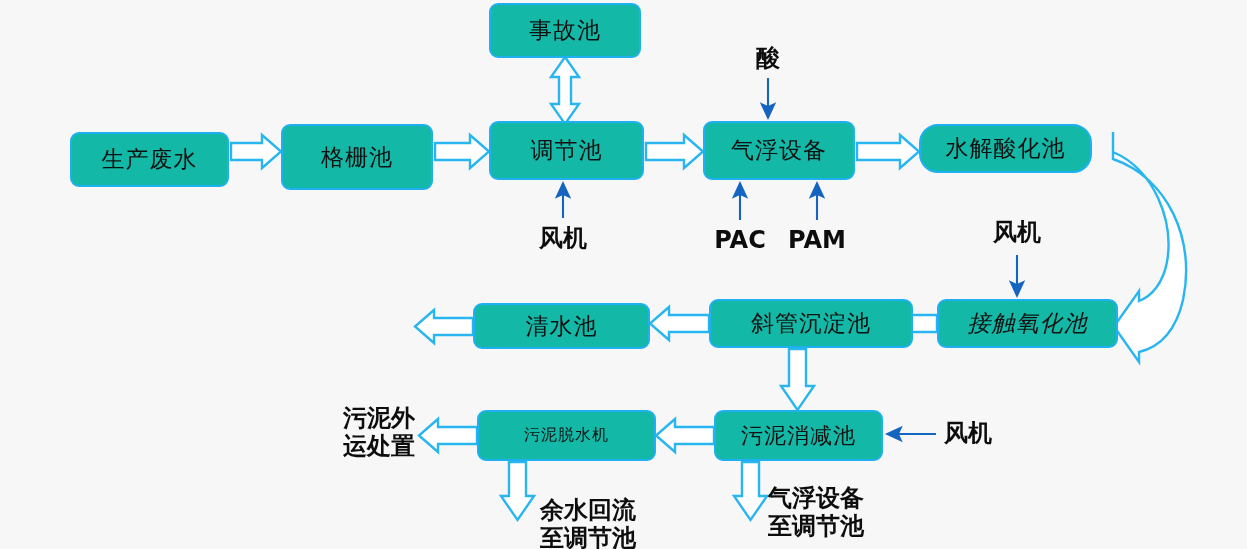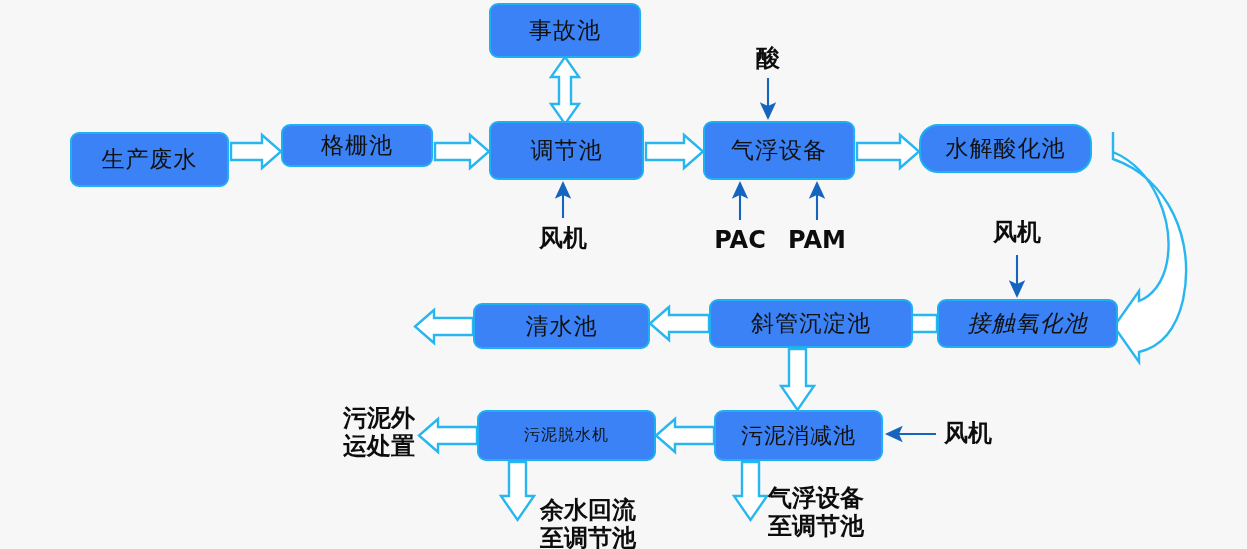--- a/index.html
+++ b/index.html
@@ -22,21 +22,21 @@
     position: absolute;
     left: 0;
     top: 0;
     width: 1247px;
     height: 549px;
     pointer-events: none;
   }
   .node {
     position: absolute;
     box-sizing: border-box;
-    background: #3b82f6;
+    background: #14b8a6;
     border: 2px solid #1eb0f0;
     border-radius: 9px;
     display: flex;
     align-items: center;
     justify-content: center;
     color: #111111;
     font-family: "DejaVu Serif", "Liberation Serif", serif;
     font-size: 23px;
     letter-spacing: 1px;
     white-space: nowrap;
@@ -111,21 +111,21 @@
       <line x1="817" y1="220" x2="817" y2="183"></line>
 
       <line x1="1017" y1="255" x2="1017" y2="296"></line>
 
       <line x1="936" y1="434" x2="887" y2="434"></line>
     </g>
   </svg>
 
   <div class="node" style="left:70px; top:124px; width:159px; height:55px;margin-top:8px;">生产废水</div>
 
-  <div class="node" style="left:281px; top:124px; width:152px; height:43px;">格栅池</div>
+  <div class="node" style="left:281px; top:124px; width:152px; height:66px;">格栅池</div>
 
   <div class="node" style="left:489px; top:3px; width:152px; height:55px;">事故池</div>
 
   <div class="node" style="left:489px; top:121px; width:155px; height:59px;">调节池</div>
 
   <div class="node" style="left:703px; top:121px; width:152px; height:59px;">气浮设备</div>
 
   <div class="node" style="left:919px; top:124px; width:173px; height:49px;border-radius:19px;">水解酸化池</div>
 
   <div class="node" style="left:937px; top:299px; width:181px; height:49px;font-style:italic;">接触氧化池</div>

